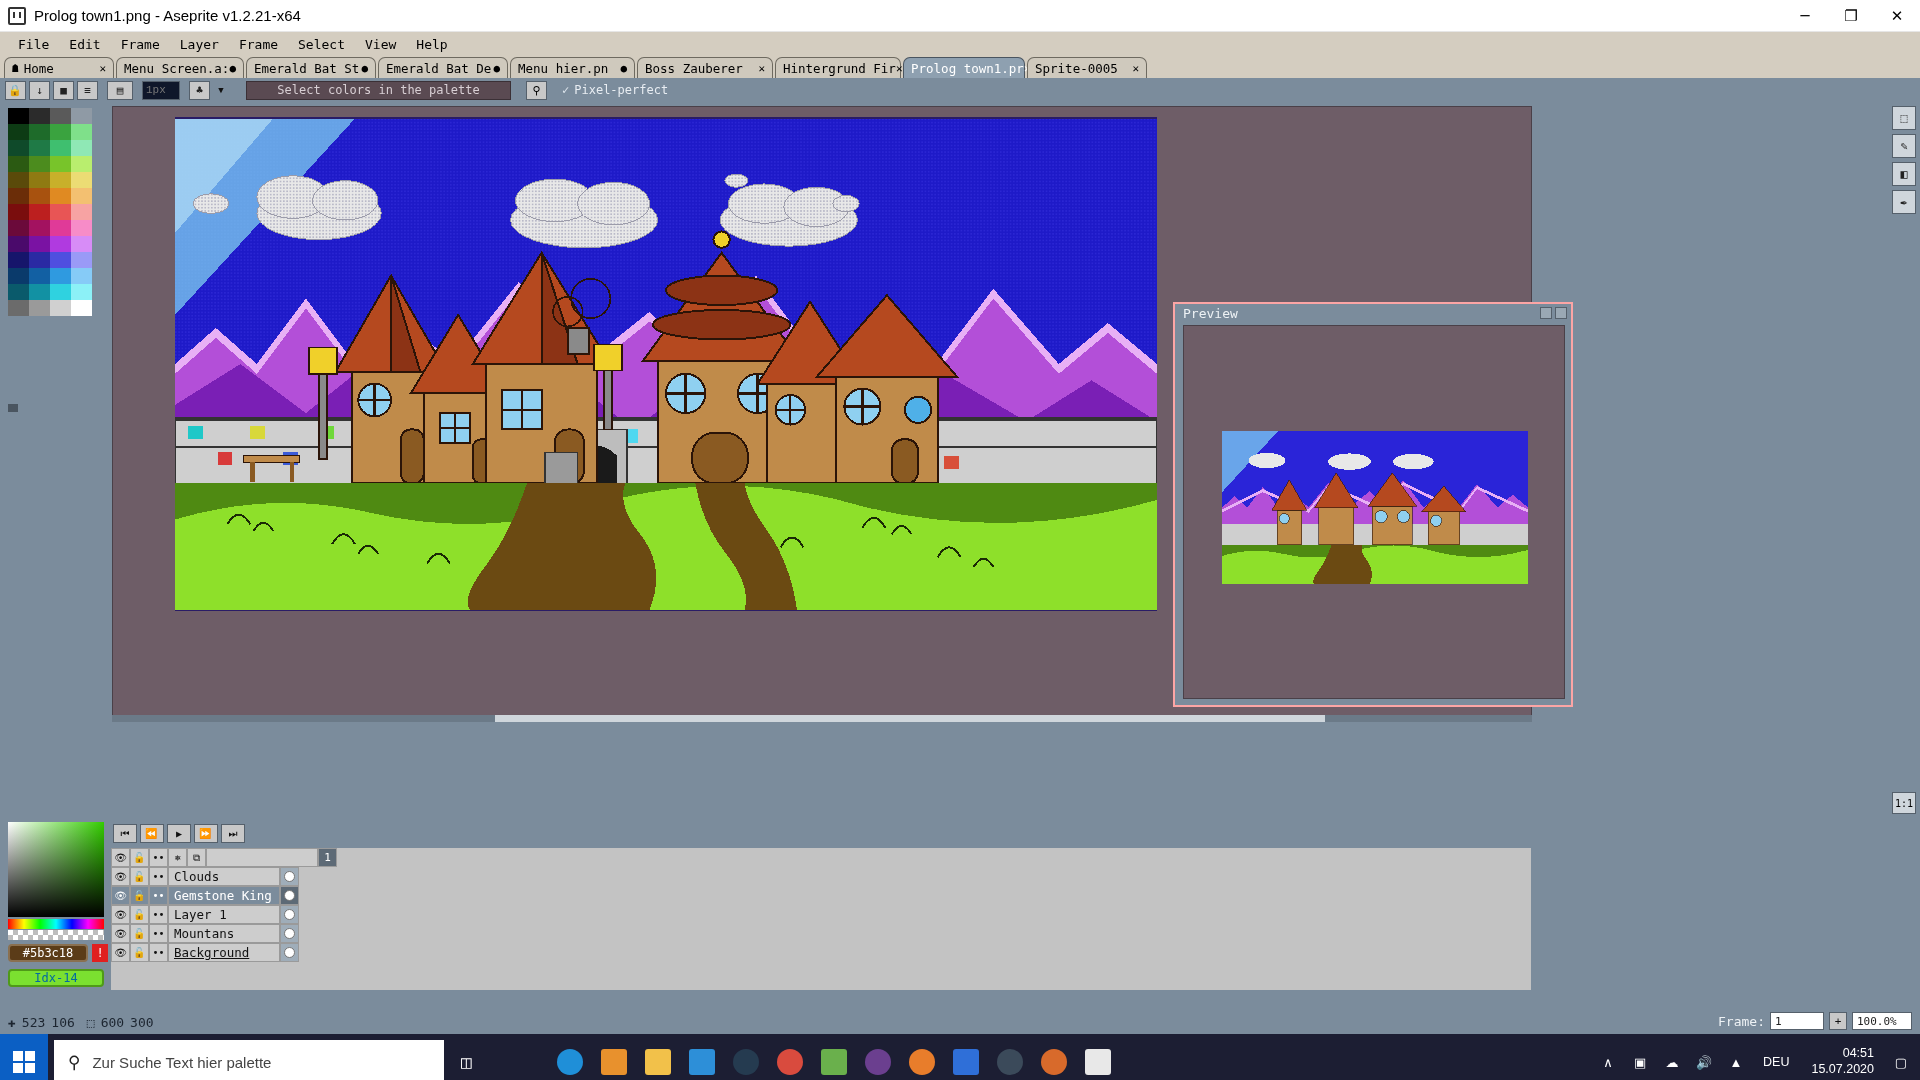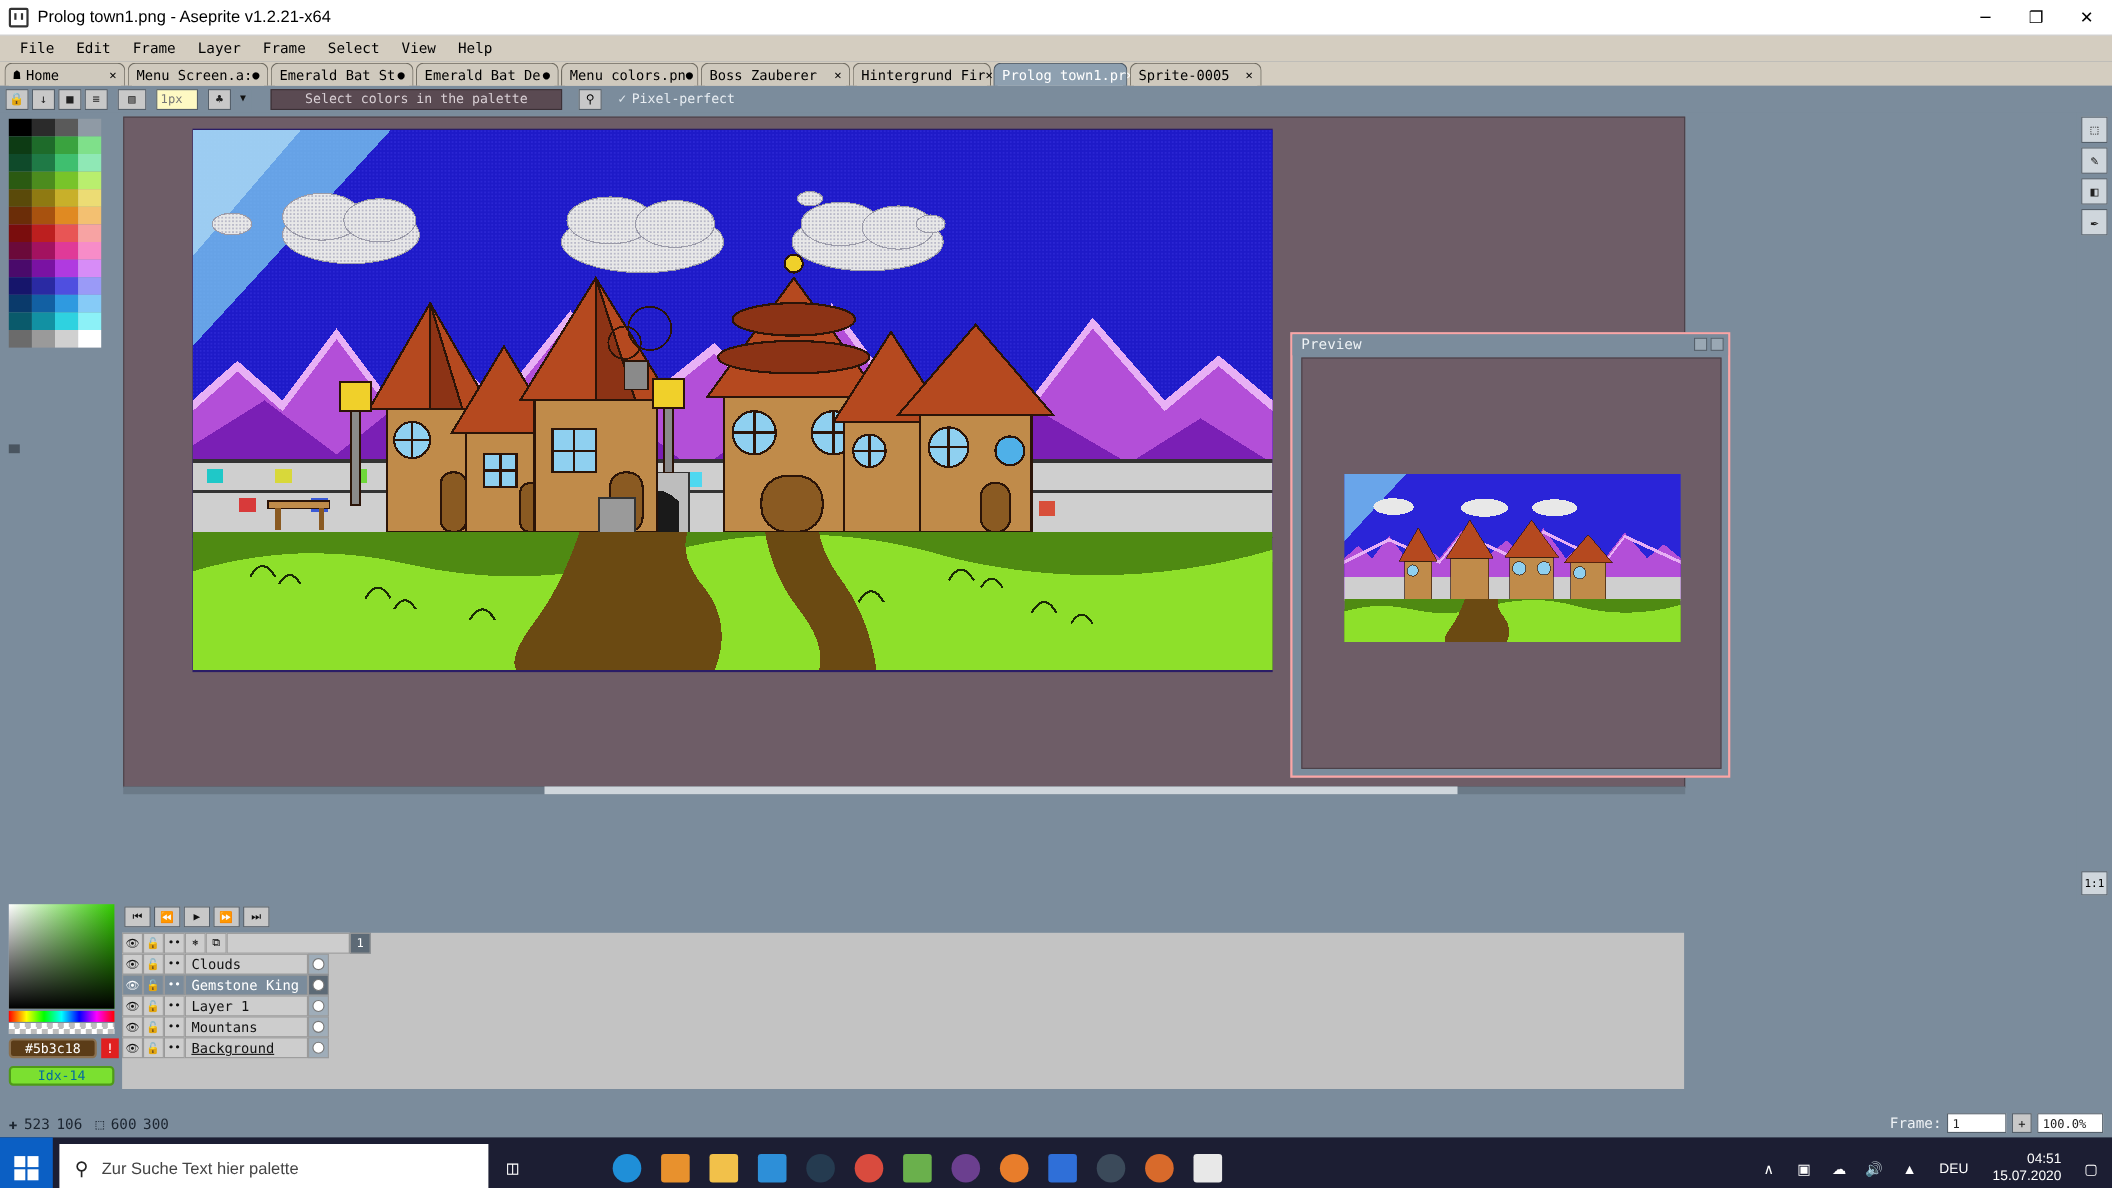--- a/index.html
+++ b/index.html
@@ -45,22 +45,22 @@
   .tab .tabclose{ margin-left:8px; font-size:11px; }
   .tab .home-ico{ margin-right:5px; font-size:11px; }
   
   #ctxbar{ height:24px; background:#7b8c9c; display:flex; align-items:center; padding-left:5px; gap:3px;}
   .cbtn{
     width:21px;height:19px;background:#c8c8c8;border:1px solid #55606b;
     display:flex;align-items:center;justify-content:center;font-size:11px;color:#222;
   }
   .cbtn.wide{ width:26px; }
   .cnum{
-    width:38px;height:19px;background:#fef9c3;border:1px solid #55606b;
-    display:flex;align-items:center;padding-left:3px;font-size:11px;color:#777;
+    width:38px;height:19px;background:#0f172a;border:1px solid #55606b;
+    display:flex;align-items:center;padding-left:3px;font-size:11px;color:#777;font-family:Liberation Mono, monospace;
   }
   .cdrop{ width:16px;height:19px;background:#7b8c9c;display:flex;align-items:center;
     justify-content:center;font-size:9px;color:#111; }
   #palette-hint{
     height:19px; background:#5a4a52; border:1px solid #3b3036; margin-left:14px;
     display:flex;align-items:center;justify-content:center;
     padding:0 14px; color:#d8cfd4; font-size:12px; min-width:265px;
   }
   #zoomtool{ width:21px;height:19px;margin-left:12px;background:#c8c8c8;border:1px solid #55606b;
     display:flex;align-items:center;justify-content:center;font-size:11px;}
@@ -203,21 +203,21 @@
   </div>
   <div class="tab" style="width:130px">
     <span class="tabtext">Emerald Bat St</span>
     <span class="tabmark" style="margin-left:auto">●</span>
   </div>
   <div class="tab" style="width:130px">
     <span class="tabtext">Emerald Bat De</span>
     <span class="tabmark" style="margin-left:auto">●</span>
   </div>
   <div class="tab" style="width:125px">
-    <span class="tabtext">Menu colors.pn</span>
+    <span class="tabtext">Menu hier.pn</span>
     <span class="tabmark" style="margin-left:auto">●</span>
   </div>
   <div class="tab" style="width:136px">
     <span class="tabtext">Boss Zauberer</span>
     <span class="tabclose" style="margin-left:auto">✕</span>
   </div>
   <div class="tab" style="width:126px">
     <span class="tabtext">Hintergrund Fir</span>
     <span class="tabclose" style="margin-left:auto">✕</span>
   </div>

